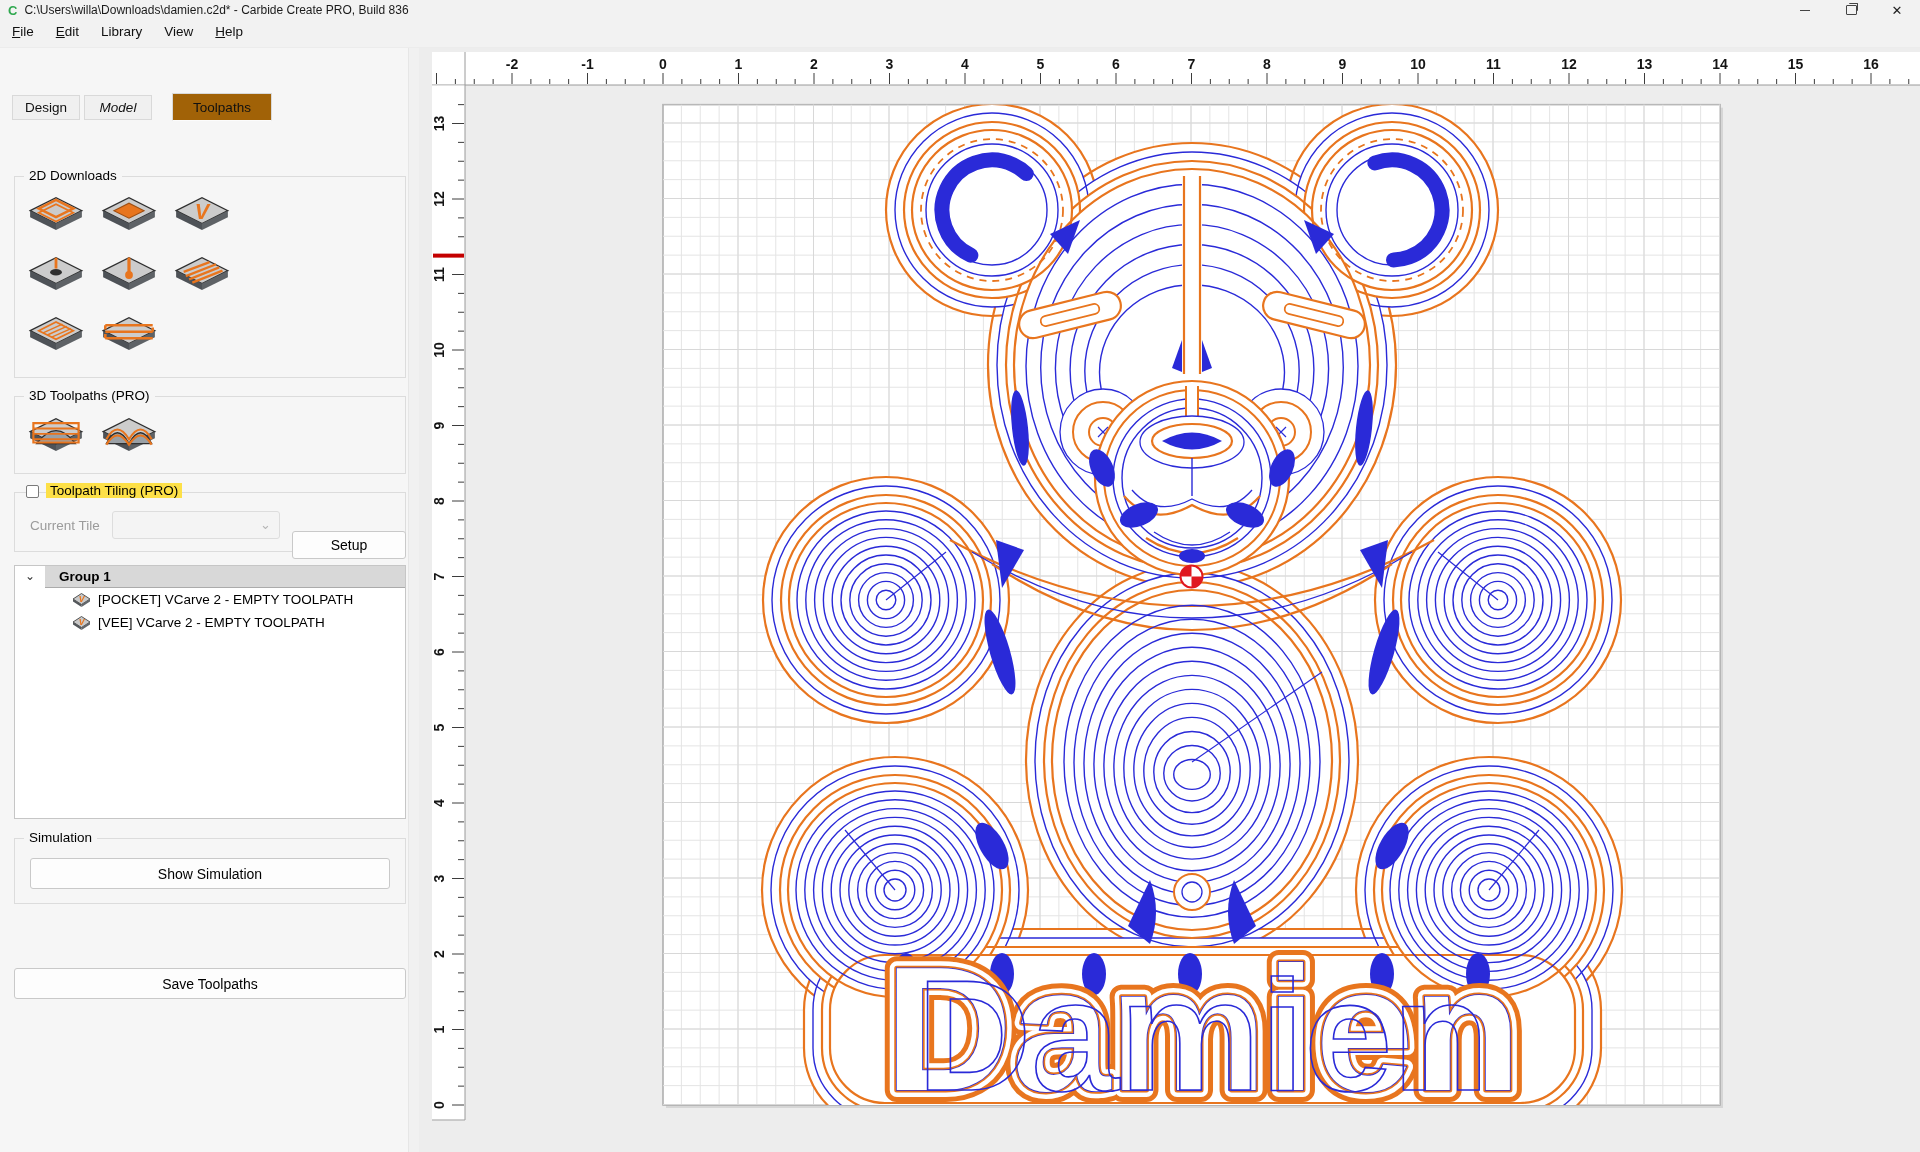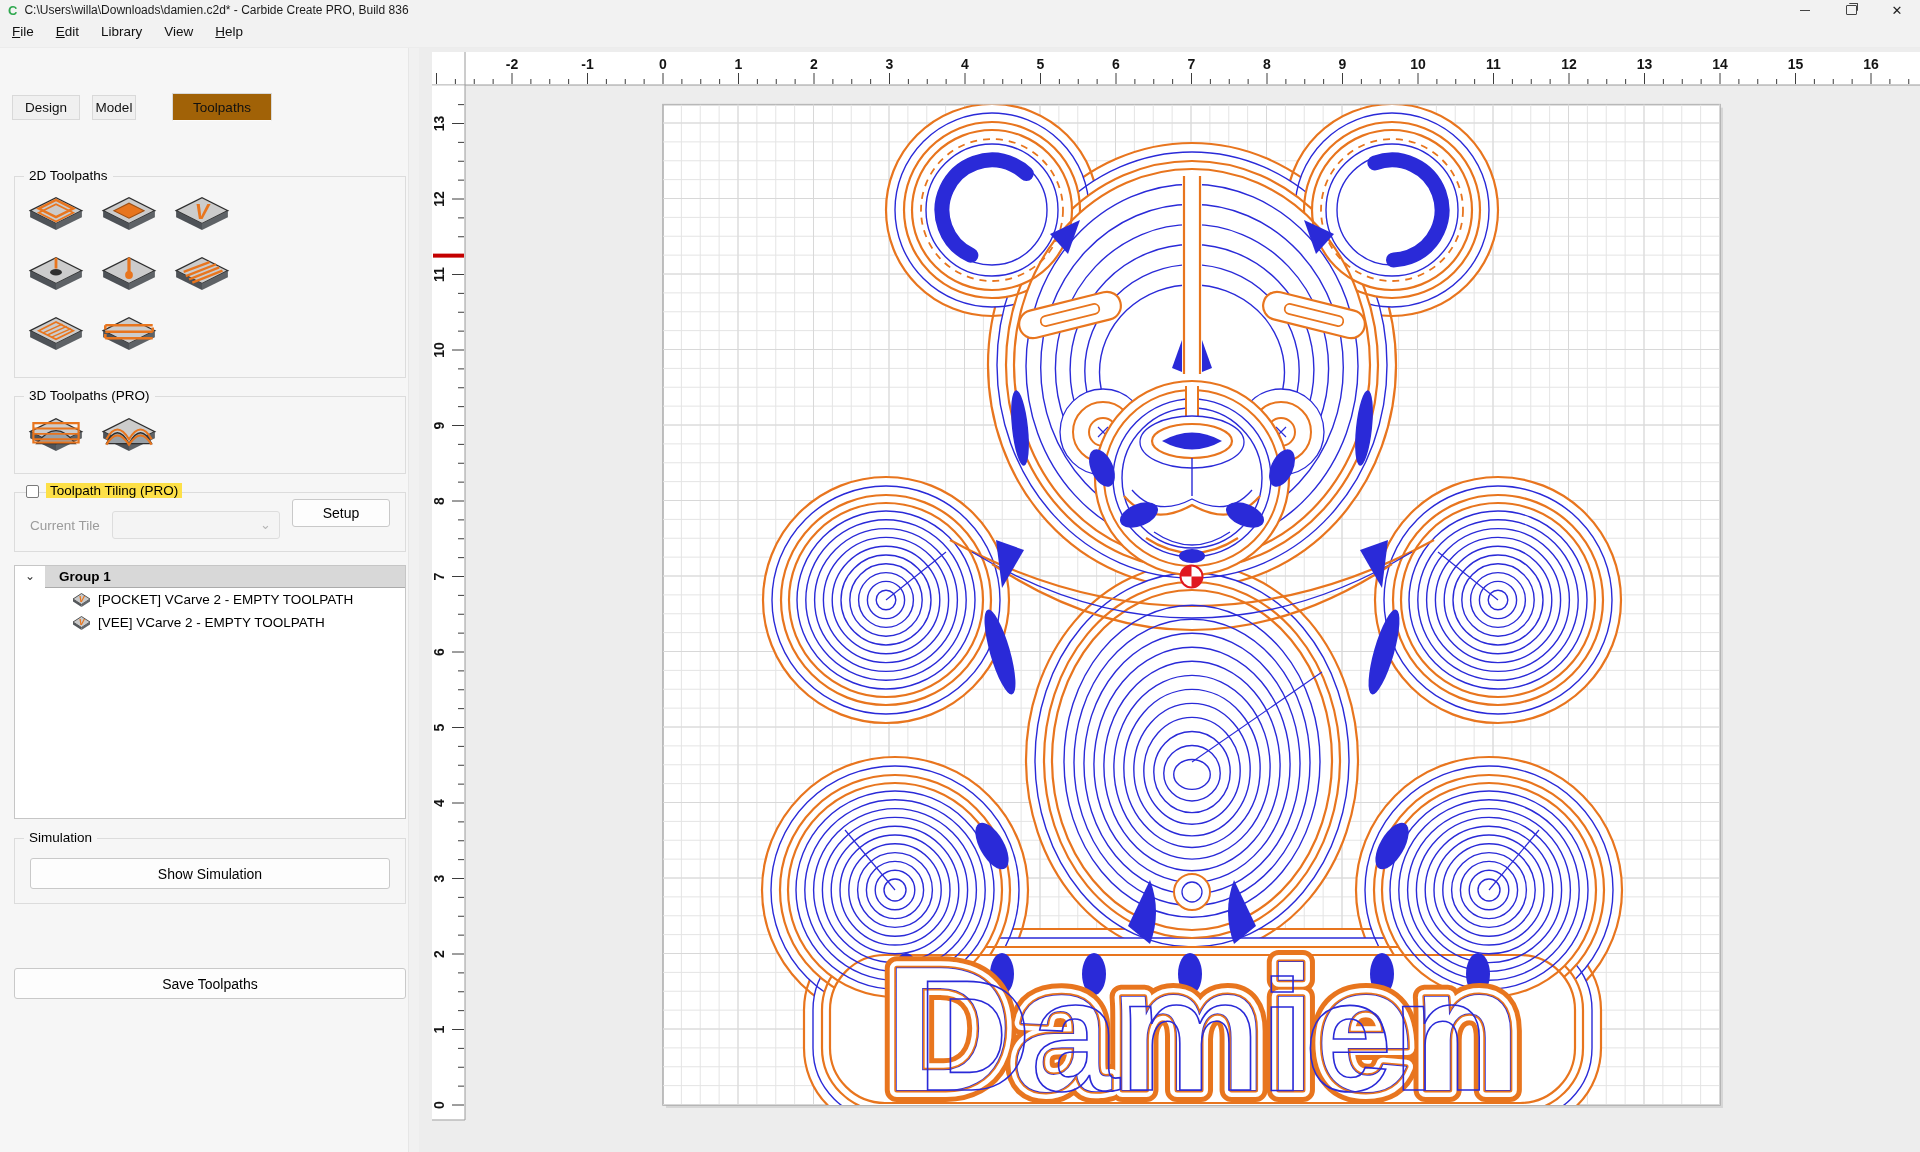--- a/index.html
+++ b/index.html
@@ -71,26 +71,26 @@
       <div class="menu-item"><u>F</u>ile</div>
       <div class="menu-item"><u>E</u>dit</div>
       <div class="menu-item">Library</div>
       <div class="menu-item">View</div>
       <div class="menu-item"><u>H</u>elp</div>
     </div>
 
   <div id="left-panel">
     <div id="tabs">
         <div class="tab" style="left: 12px; width: 68px;">Design</div>
-        <div class="tab" style="left: 92px; width: 44px;">Model</div>
+        <div class="tab" style="left: 84px; width: 68px; font-style: italic;">Model</div>
         <div class="tab active" style="left: 172px; width: 100px;">Toolpaths</div>
       </div>
 
     <div class="groupbox" id="gb-2d" style="left:14px;top:128px;width:392px;height:202px;"></div>
-    <div class="grouplabel" style="left:24px;top:120px;">2D Toolpaths</div>
+    <div class="grouplabel" style="left:24px;top:120px;">2D Downloads</div>
     <div id="icons-2d">
         <div class="icon-tile" style="left: 28px; top: 145px;"><svg width="56" height="44" viewBox="0 0 52 38">
             <polygon points="2,15 26,3 50,15 26,27" fill="#CCCCCC" stroke="#2F2F2F" stroke-width="1.2"></polygon>
             <polygon points="2,15 2,21 26,33 26,27" fill="#4E5257"></polygon>
             <polygon points="50,15 50,21 26,33 26,27" fill="#5E6266"></polygon>
             <polygon points="10,13 26,5 42,13 26,21" fill="#CBCBCB" stroke="#E8751E" stroke-width="2.4"></polygon>
             <polygon points="10,17 26,9 42,17 26,25" fill="none" stroke="#E8751E" stroke-width="1.6"></polygon>
           </svg></div>
         <div class="icon-tile" style="left: 101px; top: 145px;"><svg width="56" height="44" viewBox="0 0 52 38">
             <polygon points="2,15 26,3 50,15 26,27" fill="#CCCCCC" stroke="#2F2F2F" stroke-width="1.2"></polygon>
@@ -179,21 +179,21 @@
       </div>
 
     <div class="groupbox" style="left:14px;top:444px;width:392px;height:60px;"></div>
     <div id="tiling-check"></div>
     <div id="tiling-label">Toolpath Tiling (PRO)</div>
     <div id="current-tile-label">Current Tile</div>
     <div id="current-tile-combo">
       <span></span>
       <span class="chev">⌄</span>
     </div>
-    <div class="panel-btn" style="left:292px;top:451px;width:98px;height:28px;">
+    <div class="panel-btn" style="left:292px;top:483px;width:114px;height:28px;">
       <span>Setup</span>
     </div>
 
     <div id="tree-box">
       <div id="tree-header">
         <span id="tree-chevron">⌄</span>
         <span style="margin-left:14px;font-weight:bold;">Group 1</span>
       </div>
       <div id="tree-rows">
           <div class="tree-row">

